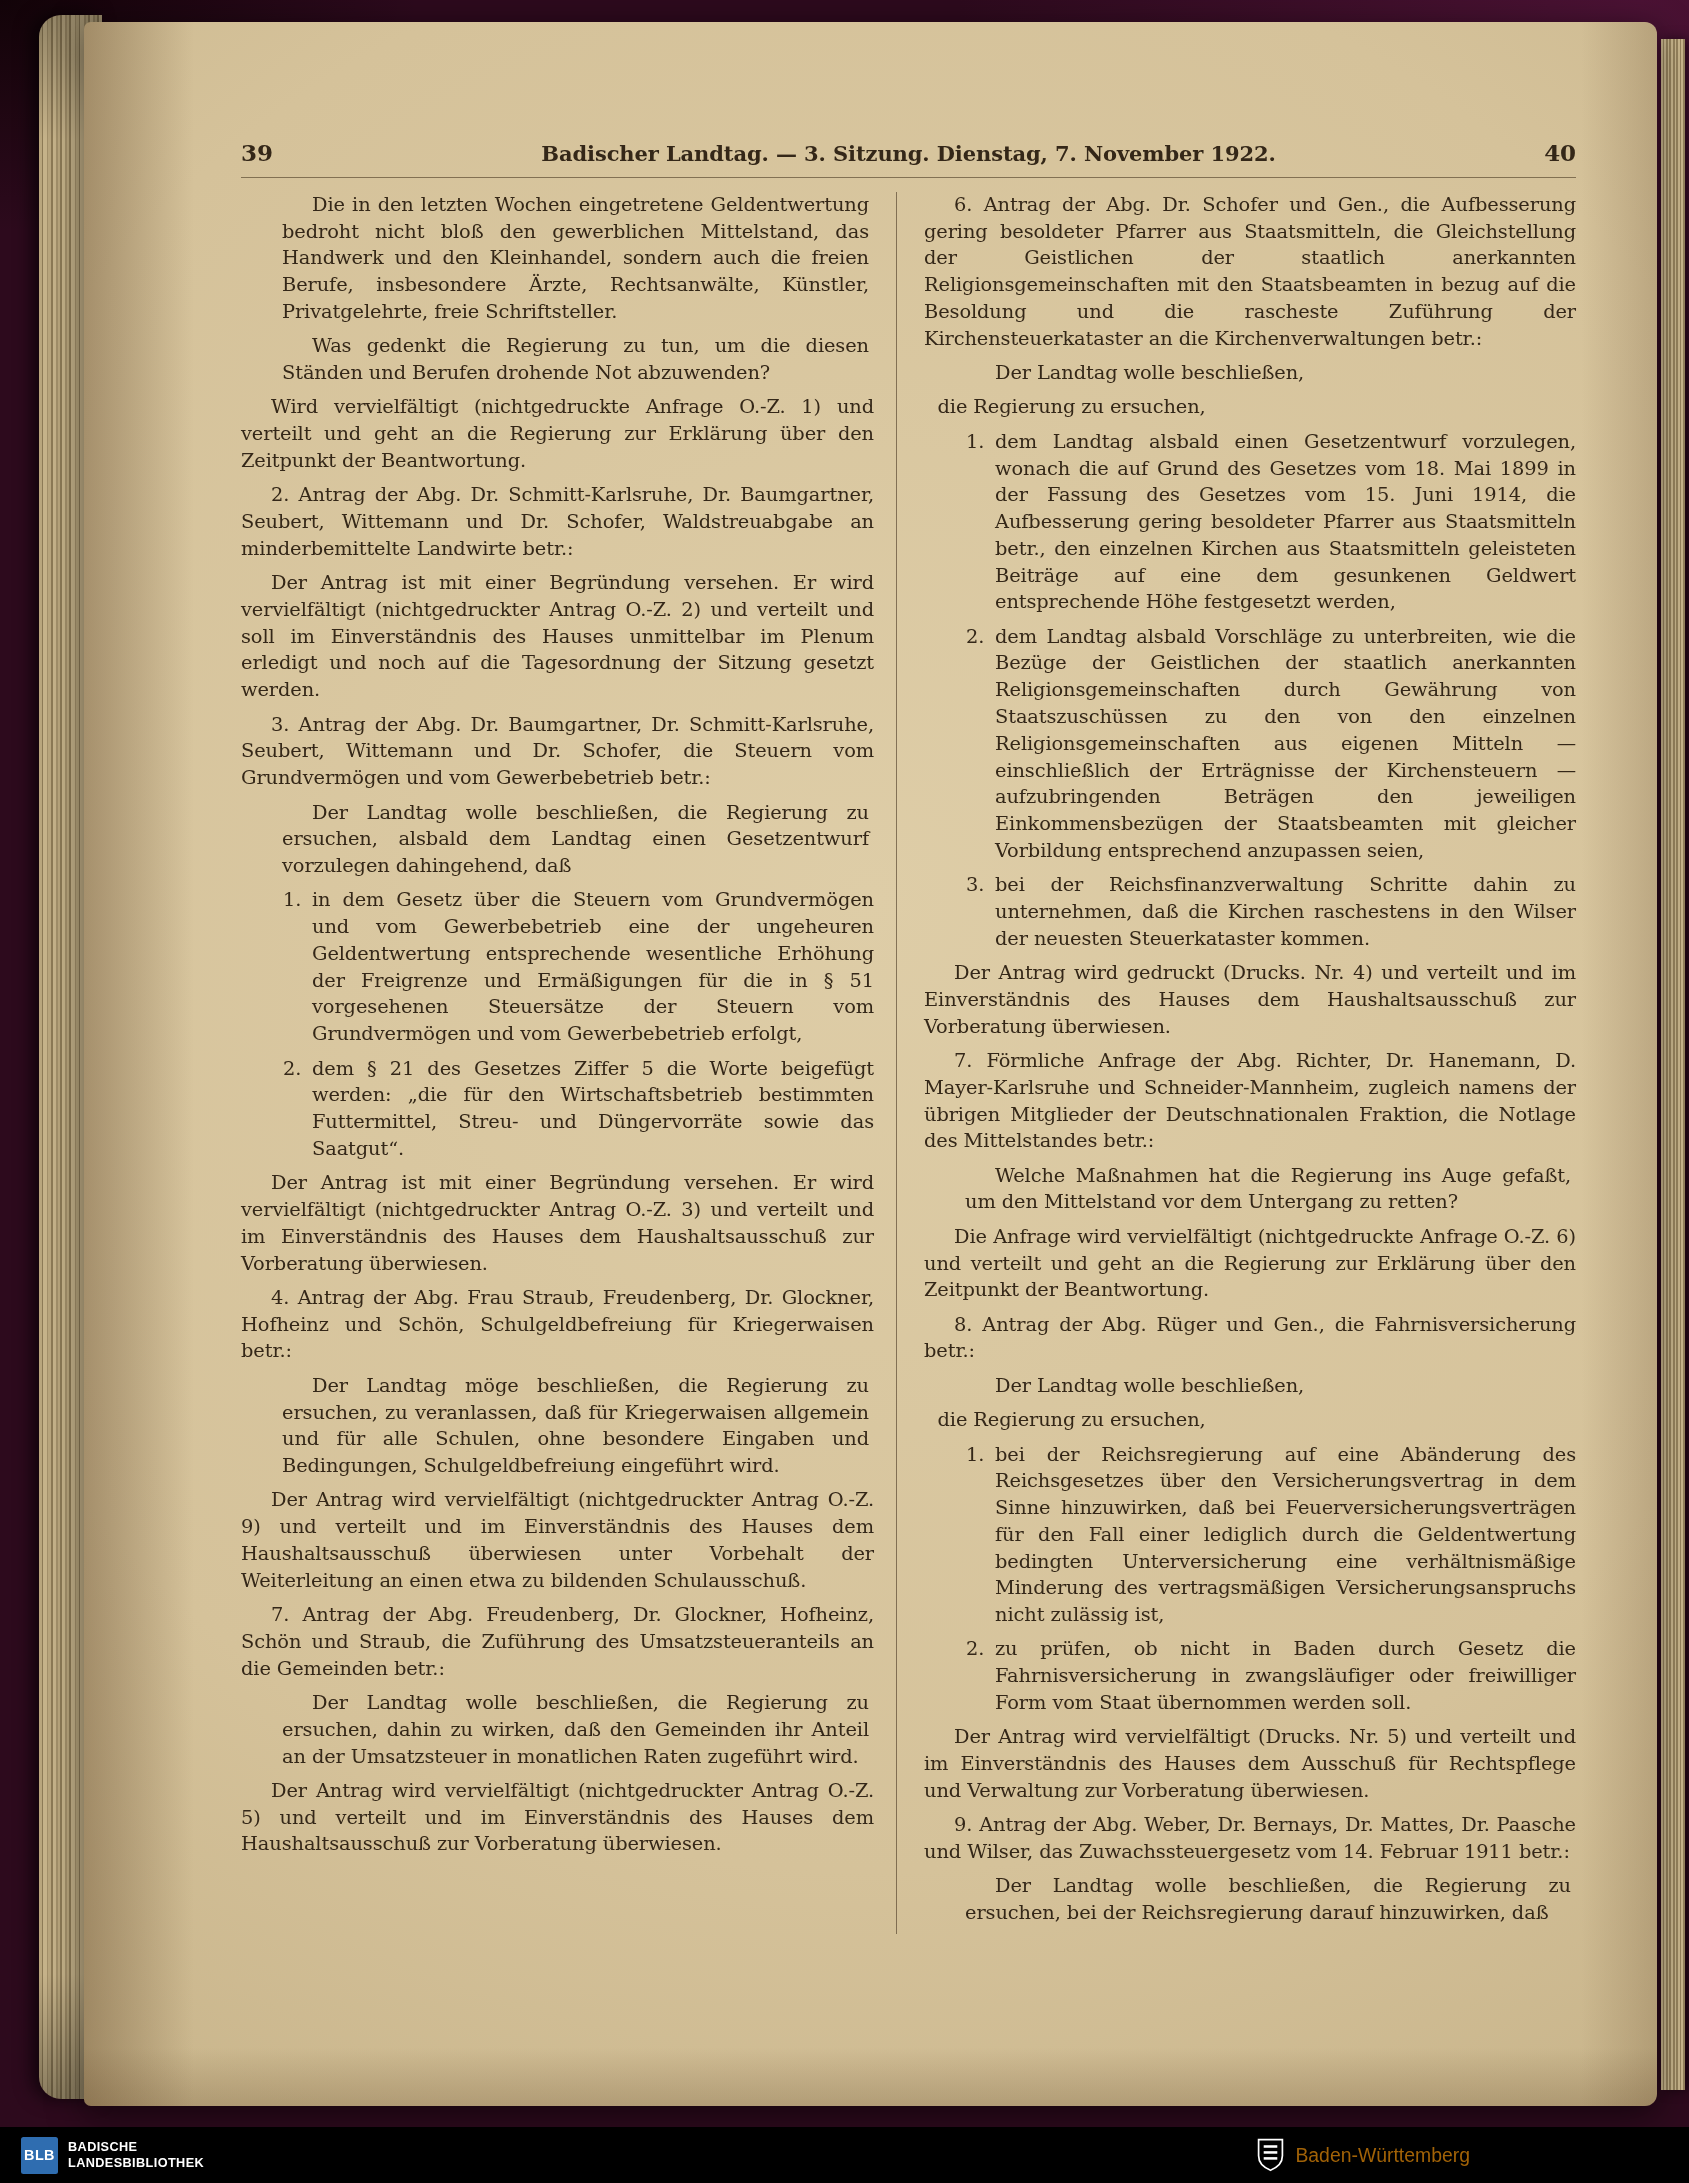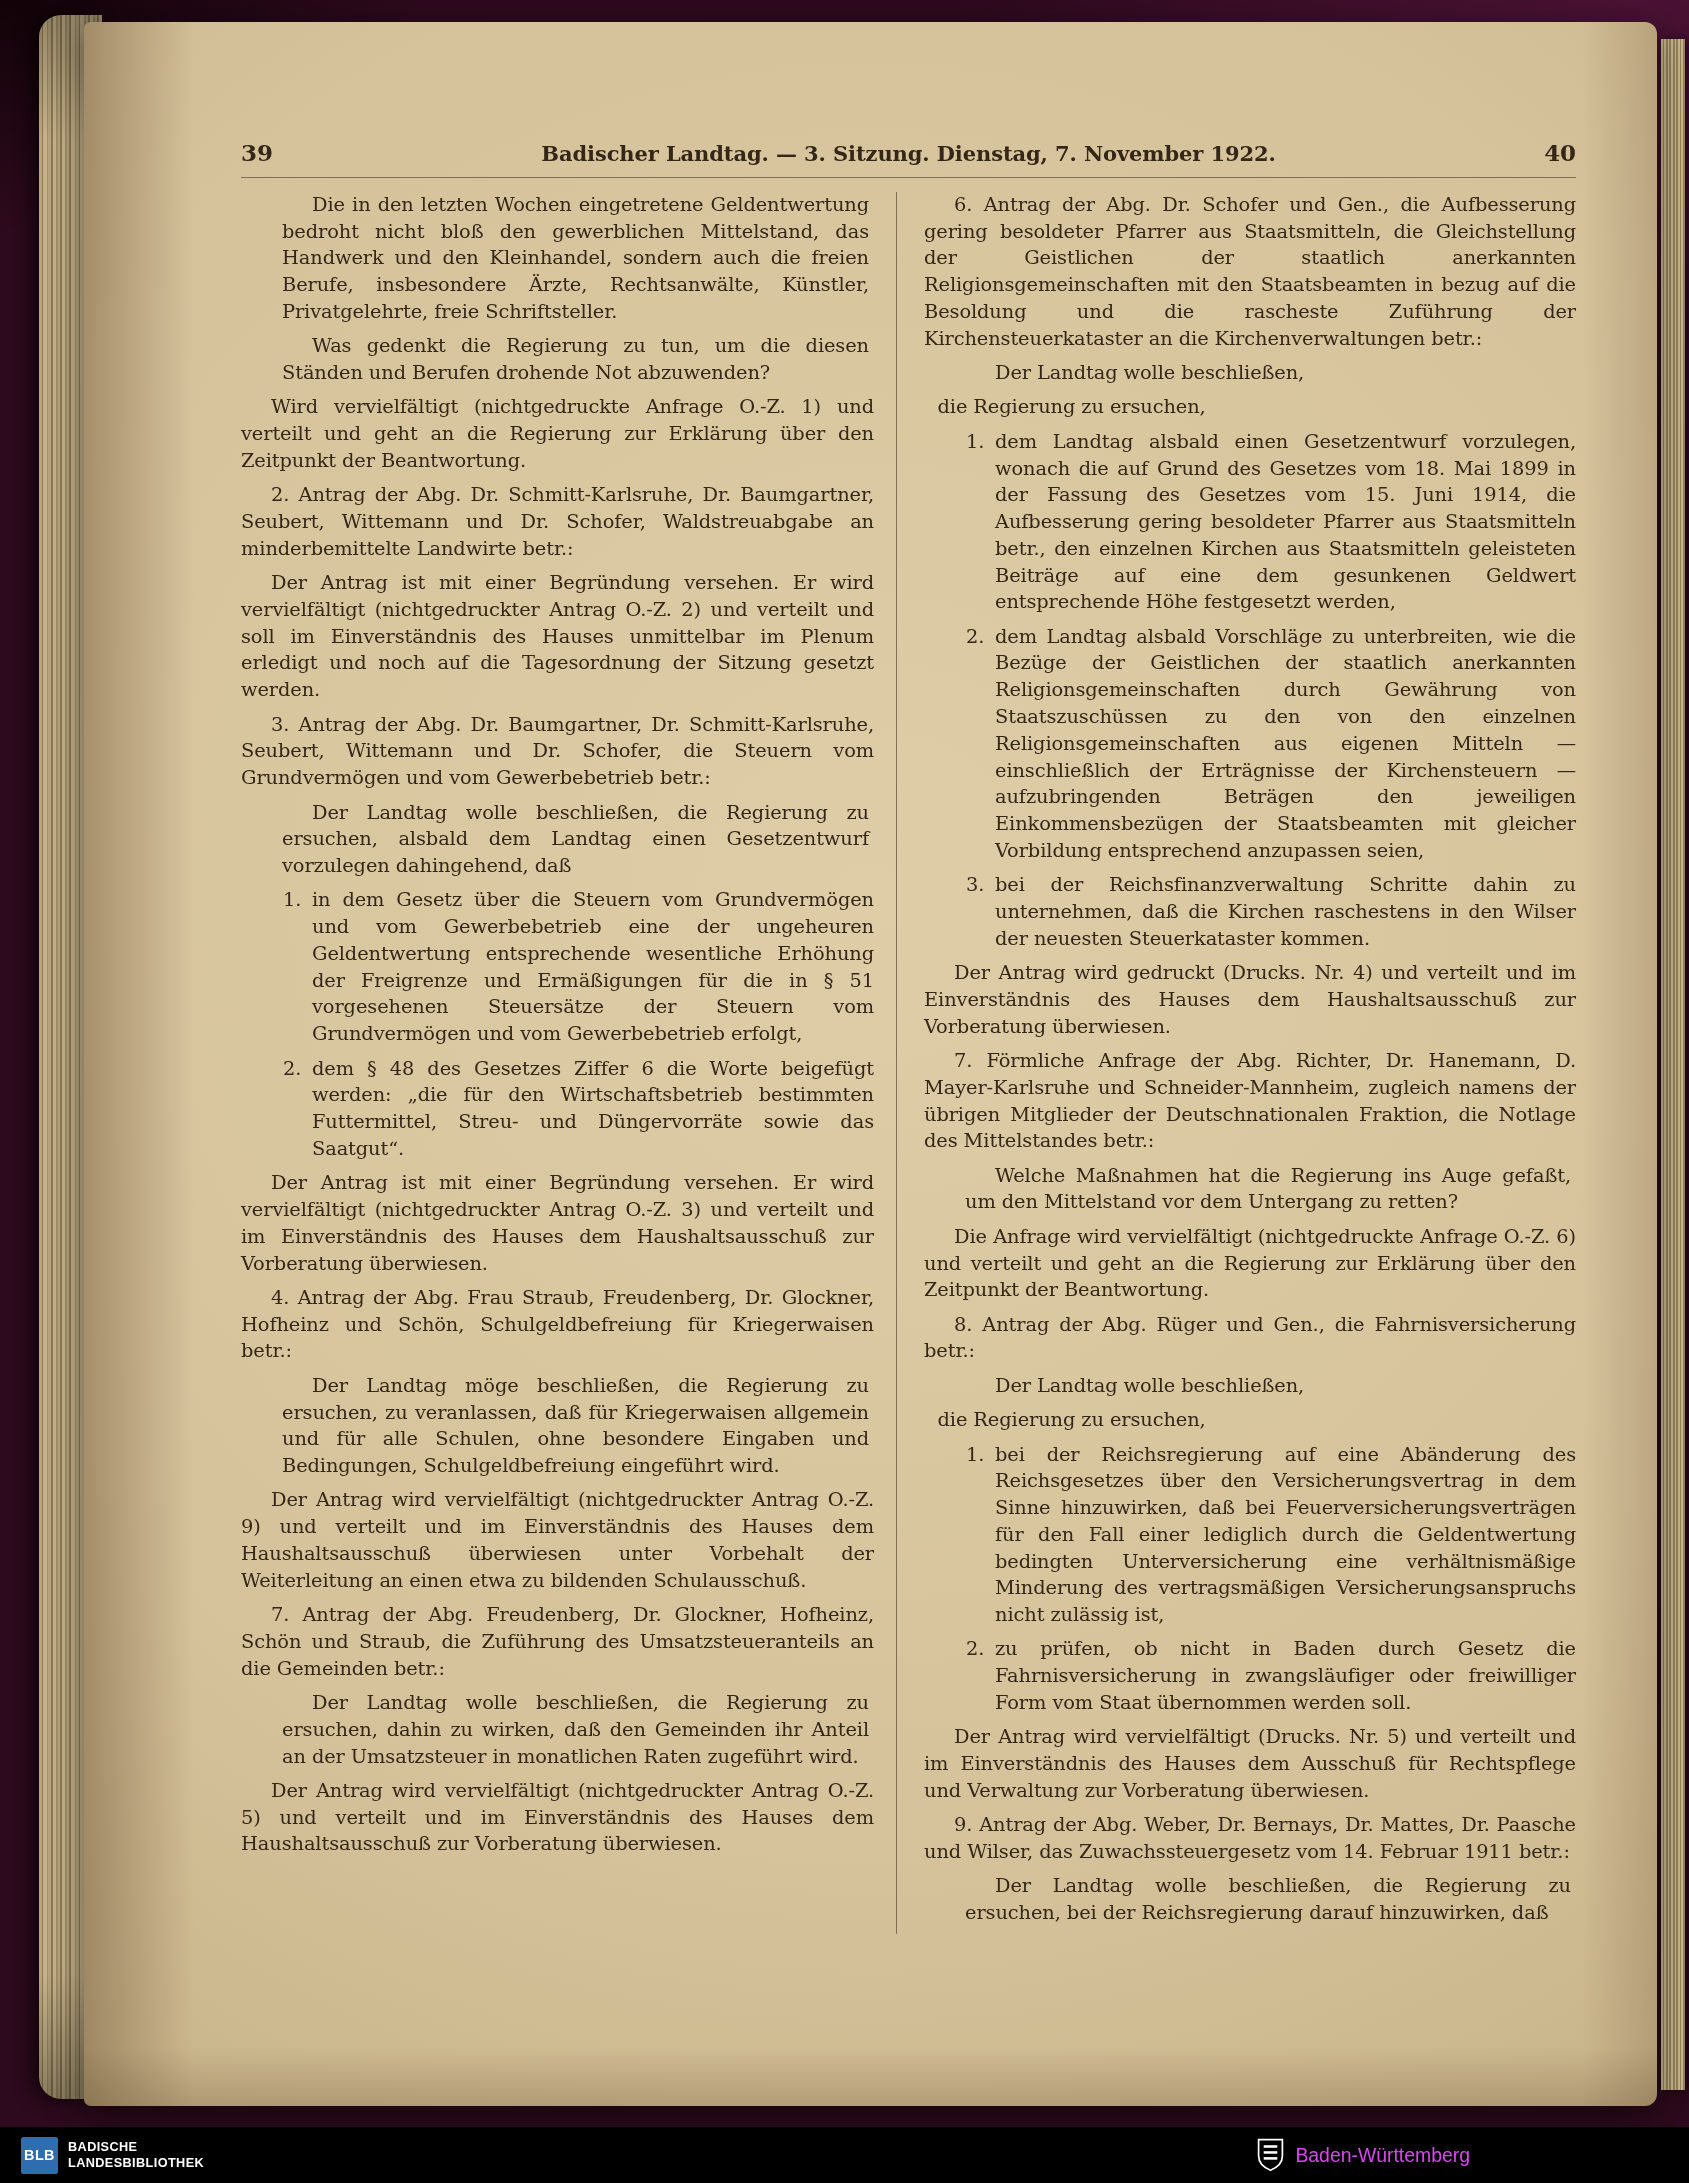--- a/index.html
+++ b/index.html
@@ -80,21 +80,21 @@
     background:#2f6db0; color:#fff;
     display:flex; align-items:center; justify-content:center;
     font-weight:bold; font-size:14.4px; letter-spacing:0.4px;
   }
   .library-name {
     margin-left:10px; color:#fff; font-size:12.7px; font-weight:bold;
     line-height:1.3; letter-spacing:0.4px;
   }
   .library-name span { display:block; }
   .footer-right { display:flex; align-items:center; margin-right:199px; }
-  .state-name { margin-left:10px; color:#d946ef; font-size:19.4px; }
+  .state-name { margin-left:10px; color:#a16207; font-size:19.4px; }
 </style>
 </head>
 <body>
 
 <div class="backdrop"></div>
 <div class="book-edge-left"></div>
 <div class="book-edge-right"></div>
 <div class="paper"></div>
 
 <div class="page-inner">
@@ -113,21 +113,21 @@
       <div class="blk p">2. Antrag der Abg. Dr. Schmitt-Karlsruhe, Dr. Baumgartner, Seubert, Wittemann und Dr. Schofer, Waldstreuabgabe an minderbemittelte Landwirte betr.:</div>
       <div class="blk p">Der Antrag ist mit einer Begründung versehen. Er wird vervielfältigt (nichtgedruckter Antrag O.-Z. 2) und verteilt und soll im Einverständnis des Hauses unmittelbar im Plenum erledigt und noch auf die Tagesordnung der Sitzung gesetzt werden.</div>
       <div class="blk p">3. Antrag der Abg. Dr. Baumgartner, Dr. Schmitt-Karlsruhe, Seubert, Wittemann und Dr. Schofer, die Steuern vom Grundvermögen und vom Gewerbebetrieb betr.:</div>
       <div class="blk q">Der Landtag wolle beschließen, die Regierung zu ersuchen, alsbald dem Landtag einen Gesetzentwurf vorzulegen dahingehend, daß</div>
       <div class="blk num">
         <span class="n">1.</span>
         <span class="t">in dem Gesetz über die Steuern vom Grundvermögen und vom Gewerbebetrieb eine der ungeheuren Geldentwertung entsprechende wesentliche Erhöhung der Freigrenze und Ermäßigungen für die in § 51 vorgesehenen Steuersätze der Steuern vom Grundvermögen und vom Gewerbebetrieb erfolgt,</span>
       </div>
       <div class="blk num">
         <span class="n">2.</span>
-        <span class="t">dem § 48 des Gesetzes Ziffer 6 die Worte beigefügt werden: „die für den Wirtschaftsbetrieb bestimmten Futtermittel, Streu- und Düngervorräte sowie das Saatgut“.</span>
+        <span class="t">dem § 21 des Gesetzes Ziffer 5 die Worte beigefügt werden: „die für den Wirtschaftsbetrieb bestimmten Futtermittel, Streu- und Düngervorräte sowie das Saatgut“.</span>
       </div>
       <div class="blk p">Der Antrag ist mit einer Begründung versehen. Er wird vervielfältigt (nichtgedruckter Antrag O.-Z. 3) und verteilt und im Einverständnis des Hauses dem Haushaltsausschuß zur Vorberatung überwiesen.</div>
       <div class="blk p">4. Antrag der Abg. Frau Straub, Freudenberg, Dr. Glockner, Hofheinz und Schön, Schulgeldbefreiung für Kriegerwaisen betr.:</div>
       <div class="blk q">Der Landtag möge beschließen, die Regierung zu ersuchen, zu veranlassen, daß für Kriegerwaisen allgemein und für alle Schulen, ohne besondere Eingaben und Bedingungen, Schulgeldbefreiung eingeführt wird.</div>
       <div class="blk p">Der Antrag wird vervielfältigt (nichtgedruckter Antrag O.-Z. 9) und verteilt und im Einverständnis des Hauses dem Haushaltsausschuß überwiesen unter Vorbehalt der Weiterleitung an einen etwa zu bildenden Schulausschuß.</div>
       <div class="blk p">7. Antrag der Abg. Freudenberg, Dr. Glockner, Hofheinz, Schön und Straub, die Zuführung des Umsatzsteueranteils an die Gemeinden betr.:</div>
       <div class="blk q">Der Landtag wolle beschließen, die Regierung zu ersuchen, dahin zu wirken, daß den Gemeinden ihr Anteil an der Umsatzsteuer in monatlichen Raten zugeführt wird.</div>
       <div class="blk p">Der Antrag wird vervielfältigt (nichtgedruckter Antrag O.-Z. 5) und verteilt und im Einverständnis des Hauses dem Haushaltsausschuß zur Vorberatung überwiesen.</div>
     </div>
 

